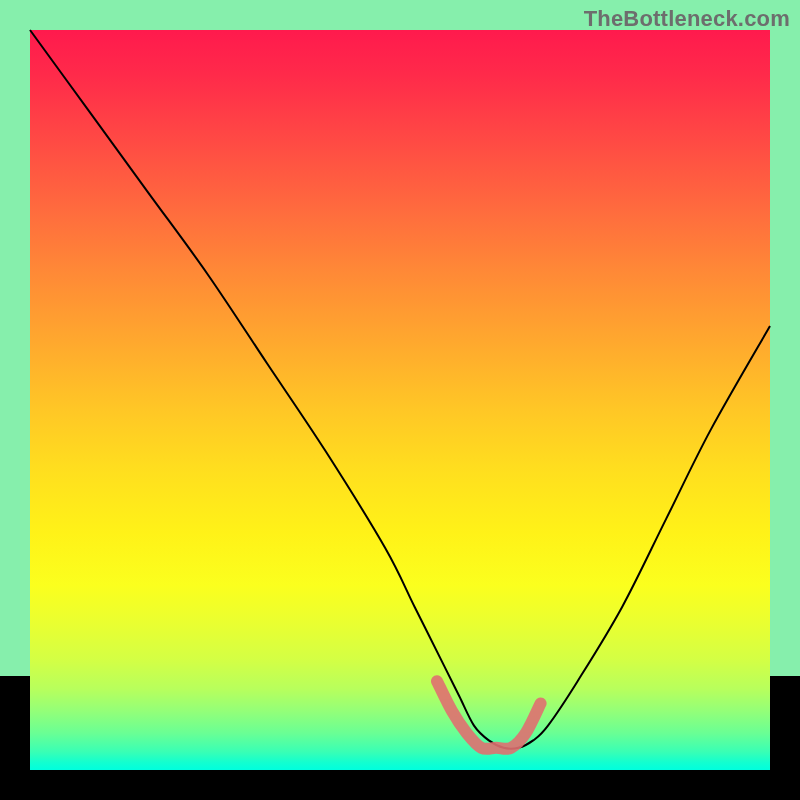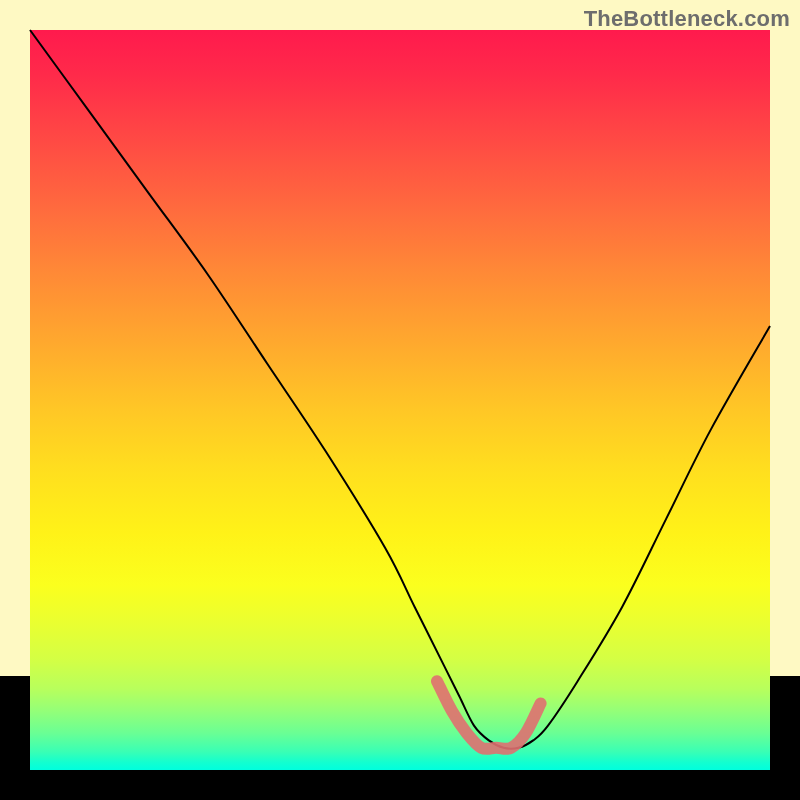--- a/index.html
+++ b/index.html
@@ -1,21 +1,21 @@
 <!DOCTYPE html>
 <html><head>
 <meta charset="utf-8">
 <style>
   * { margin: 0; padding: 0; box-sizing: border-box; }
   html, body { width: 800px; height: 800px; overflow: hidden; background: #000; }
   .chart-container {
     position: relative;
     width: 800px;
     height: 676px;
-    background: #fef9c3;
+    background: #86efac;
   }
   .plot-area {
     position: absolute;
     left: 30px;
     top: 30px;
     width: 740px;
     height: 740px;
     background: linear-gradient(to bottom,
       #ff1a4d 0%,
       #ff2a4a 6%,

